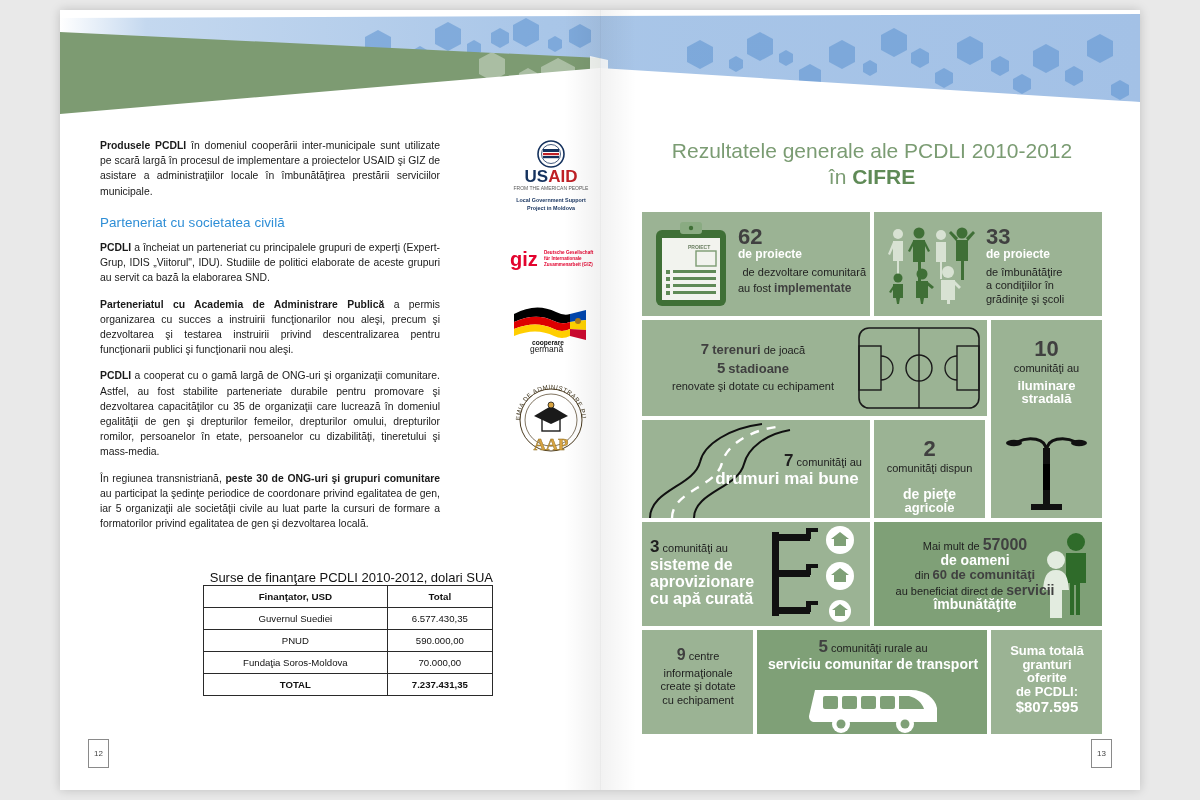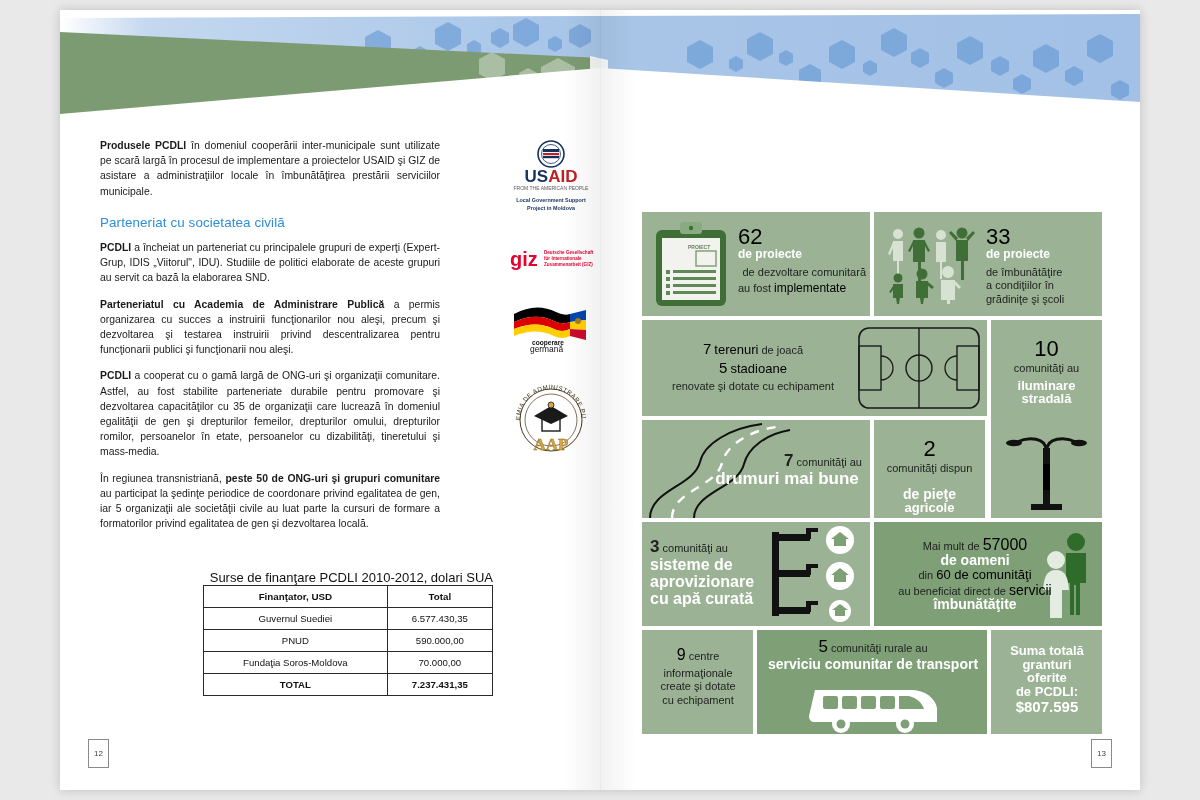--- a/index.html
+++ b/index.html
@@ -98,21 +98,21 @@
     box-sizing:border-box;
   }
   .cell.mid{background:#7fa077;}
   .txt{
     position:relative;z-index:3;
     font-size:11px;line-height:13.5px;
   }
   .big{font-size:22px;font-weight:bold;line-height:22px;}
   .bold-w{font-weight:bold;color:#fff;}
   .dark-t{color:#1f1f1f;}
-  .wt{color:#000000;font-weight:normal;}
+  .wt{color:#404040;font-weight:bold;}
   svg{display:block;}
 </style>
 </head>
 <body>
 
 <div class="spread">
 
   <div class="hdr">
     <svg width="1080" height="112" viewBox="0 0 1080 112">
       <defs>
@@ -192,21 +192,21 @@
 
       <p>
         <b>Parteneriatul cu Academia de Administrare Publică</b><span> a permis organizarea cu succes a instruirii funcţionarilor nou aleşi, precum şi dezvoltarea şi testarea instruirii privind descentralizarea pentru funcţionarii publici şi funcţionarii nou aleşi.</span>
       </p>
 
       <p>
         <b>PCDLI</b><span> a cooperat cu o gamă largă de ONG-uri şi organizaţii comunitare. Astfel, au fost stabilite parteneriate durabile pentru promovare şi dezvoltarea capacităţilor cu 35 de organizaţii care lucrează în domeniul egalităţii de gen şi drepturilor femeilor, drepturilor omului, drepturilor romilor, persoanelor în etate, persoanelor cu dizabilităţi, tineretului şi mass-media.</span>
       </p>
 
       <p>
-        <span>În regiunea transnistriană, </span><b>peste 50 de ONG-uri şi grupuri comunitare</b><span> au participat la şedinţe periodice de coordonare privind egalitatea de gen, iar 5 organizaţii ale societăţii civile au luat parte la cursuri de formare a formatorilor privind egalitatea de gen şi dezvoltarea locală.</span>
+        <span>În regiunea transnistriană, </span><b>peste 30 de ONG-uri şi grupuri comunitare</b><span> au participat la şedinţe periodice de coordonare privind egalitatea de gen, iar 5 organizaţii ale societăţii civile au luat parte la cursuri de formare a formatorilor privind egalitatea de gen şi dezvoltarea locală.</span>
       </p>
     </div>
 
     <div class="logos">
 
       <div class="logo-block">
         <svg width="86" height="78" viewBox="0 0 86 78">
           <circle cx="43" cy="14" r="13" fill="#ffffff" stroke="#15325e" stroke-width="1.6"></circle>
           <circle cx="43" cy="14" r="9.5" fill="none" stroke="#15325e" stroke-width="0.8"></circle>
           <rect x="35" y="9" width="16" height="3" fill="#15325e"></rect>
@@ -300,20 +300,24 @@
 
     <div class="pg l">12</div>
   </div>
 
   <div class="page-shadow-l"></div>
   <div class="gutter"></div>
   <div class="page-shadow-r"></div>
 
   <div class="right">
 
+    <div class="title">
+      <span>Rezultatele generale ale PCDLI 2010-2012</span><br>
+      <span>în </span><b>CIFRE</b>
+    </div>
 
     <div class="grid">
 
       <div class="row" style="height:104px;">
 
         <div class="cell" style="width:228px;">
           <svg style="position:absolute;left:10px;top:8px;" width="78" height="88" viewBox="0 0 78 88">
             <rect x="4" y="10" width="70" height="76" rx="6" fill="#3f6f36"></rect>
             <rect x="10" y="18" width="58" height="62" fill="#f2f3ee"></rect>
             <rect x="28" y="2" width="22" height="12" rx="3" fill="#8aab82"></rect>

